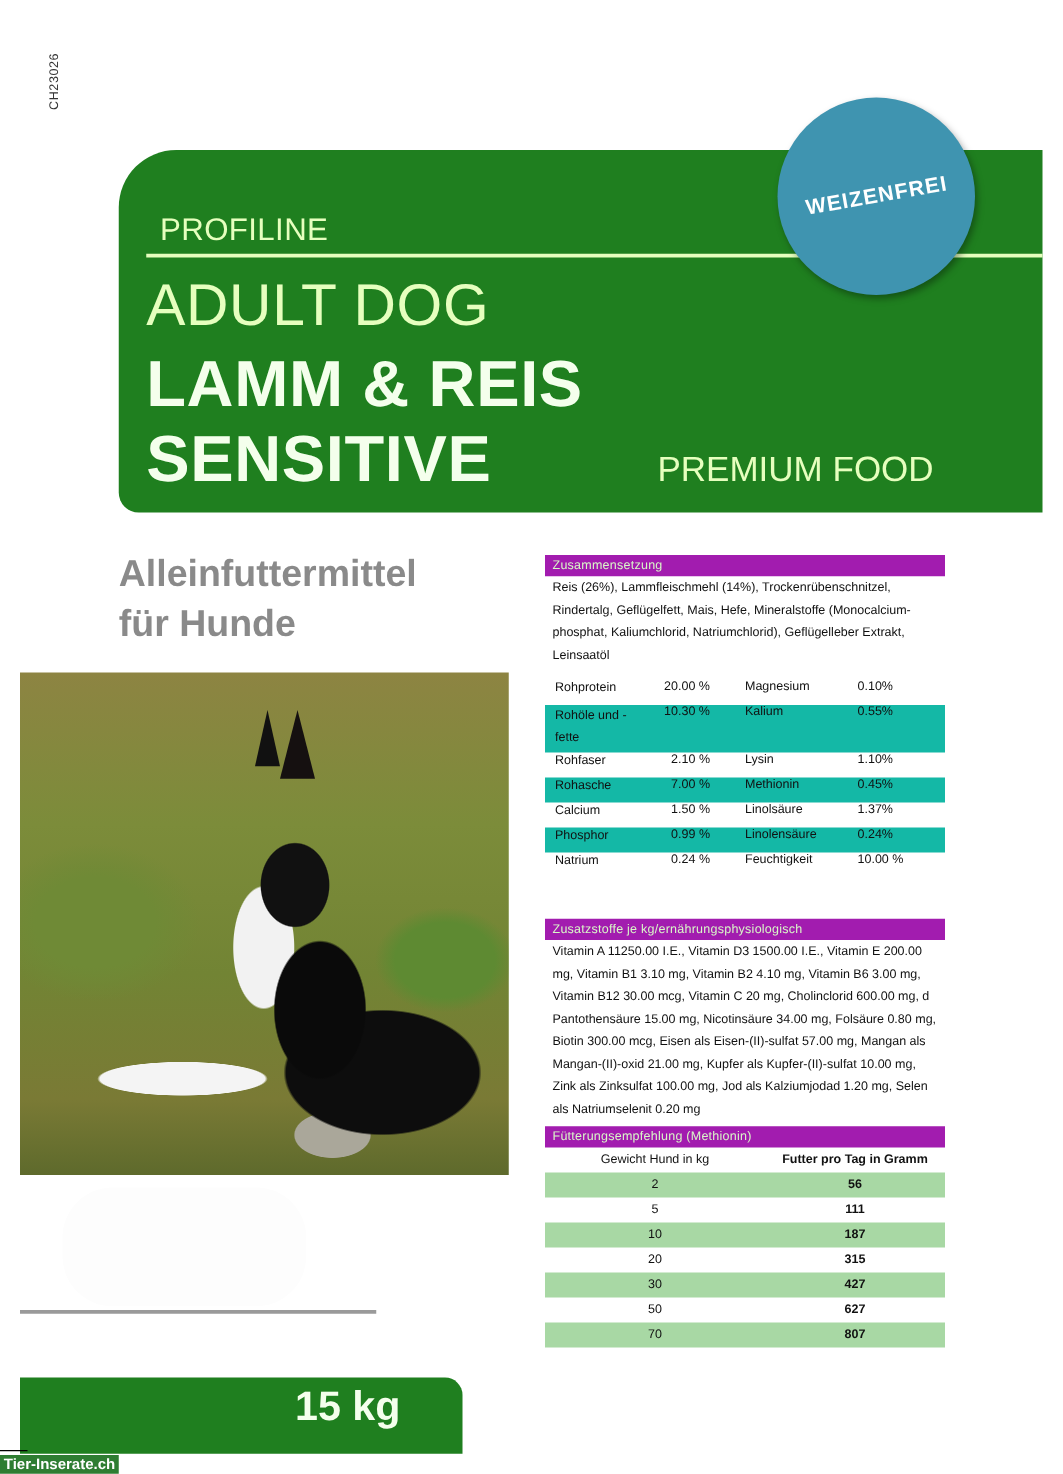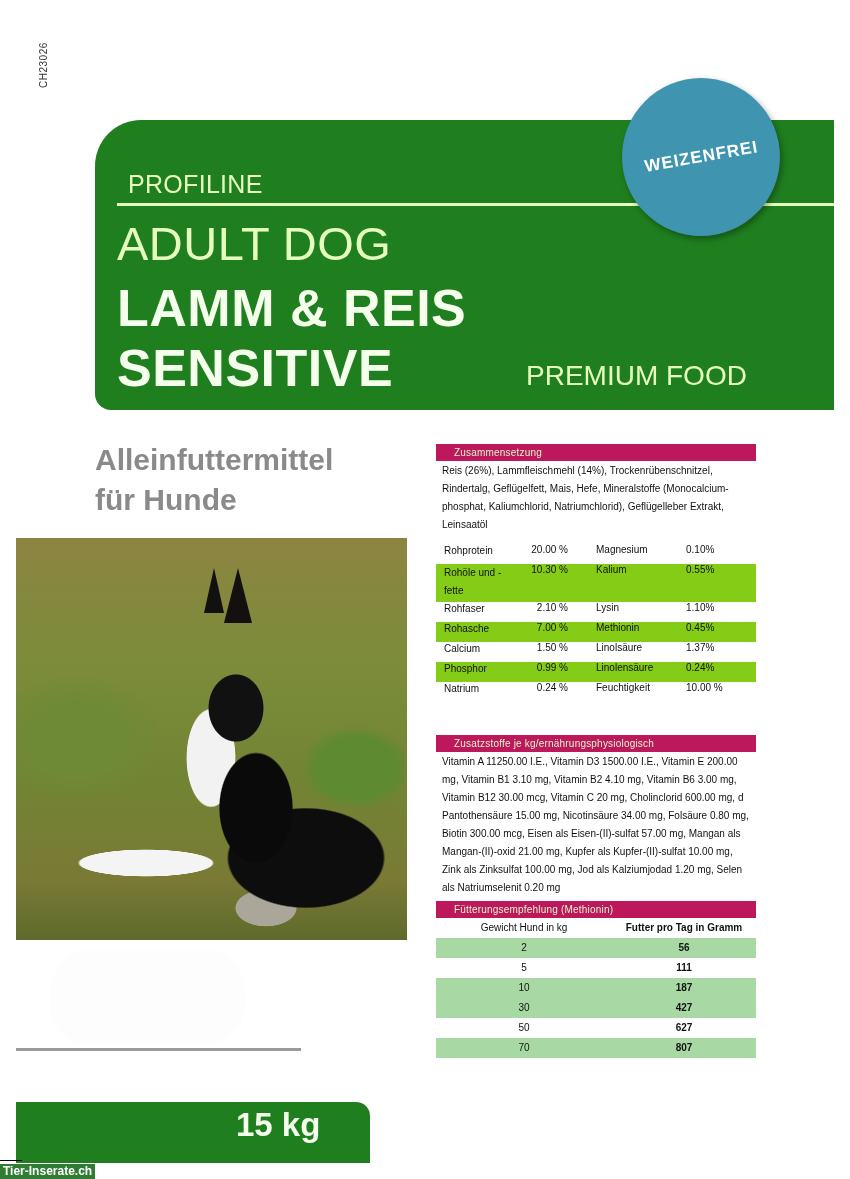--- a/index.html
+++ b/index.html
@@ -92,31 +92,31 @@
   .watermark {
     position: absolute; left: 0; top: 1164px; height: 15px; padding: 0 3px;
     background: #2e7d32; color: #ffffff; font-size: 12px; font-weight: bold;
     line-height: 15px; font-family: "Liberation Sans", sans-serif;
   }
   .wm-mark { position:absolute; left:0; top:1160px; width:22px; height:4px; border-top:1px solid #000; }
 
   
   .info { position: absolute; left: 436px; width: 320px; font-family: "Liberation Sans", sans-serif; }
   .sec-head {
-    background: #be185d; color: #d9f7c8; font-size: 10px; height: 17px; line-height: 17px;
-    padding-left: 18px; letter-spacing: 0.2px;
+    background: #a21caf; color: #d9f7c8; font-size: 10px; height: 17px; line-height: 17px;
+    padding-left: 6px; letter-spacing: 0.2px;
   }
   .sec-body { font-size: 10px; line-height: 18px; color: #111; padding: 1px 6px; }
   .comp { top: 444px; }
   .analy { top: 544px; }
   .additives { top: 735px; }
   .feeding { top: 901px; }
 
   .an-row { display: flex; font-size: 10px; color: #111; align-items: flex-start; }
-  .an-row.alt { background: #84cc16; }
+  .an-row.alt { background: #14b8a6; }
   .an-row > div { padding-left: 8px; }
   .an-c1 { width: 62px; line-height: 14px; }
   .an-c2 { width: 54px; text-align: right; padding-right: 0; }
   .an-c3 { width: 82px; padding-left: 28px !important; }
   .an-c4 { width: 60px; }
 
   .fd-head { display: flex; font-size: 10px; color: #111; height: 20px; line-height: 20px; }
   .fd-row { display: flex; font-size: 10px; color: #111; height: 20px; line-height: 20px; }
   .fd-row.alt { background: #a8d8a4; }
   .fd-c1 { width: 176px; text-align: center; }
@@ -223,20 +223,24 @@
     <div class="fd-c2">56</div>
   </div>
   <div class="fd-row">
     <div class="fd-c1">5</div>
     <div class="fd-c2">111</div>
   </div>
   <div class="fd-row alt">
     <div class="fd-c1">10</div>
     <div class="fd-c2">187</div>
   </div>
+  <div class="fd-row">
+    <div class="fd-c1">20</div>
+    <div class="fd-c2">315</div>
+  </div>
   <div class="fd-row alt">
     <div class="fd-c1">30</div>
     <div class="fd-c2">427</div>
   </div>
   <div class="fd-row">
     <div class="fd-c1">50</div>
     <div class="fd-c2">627</div>
   </div>
   <div class="fd-row alt">
     <div class="fd-c1">70</div>

